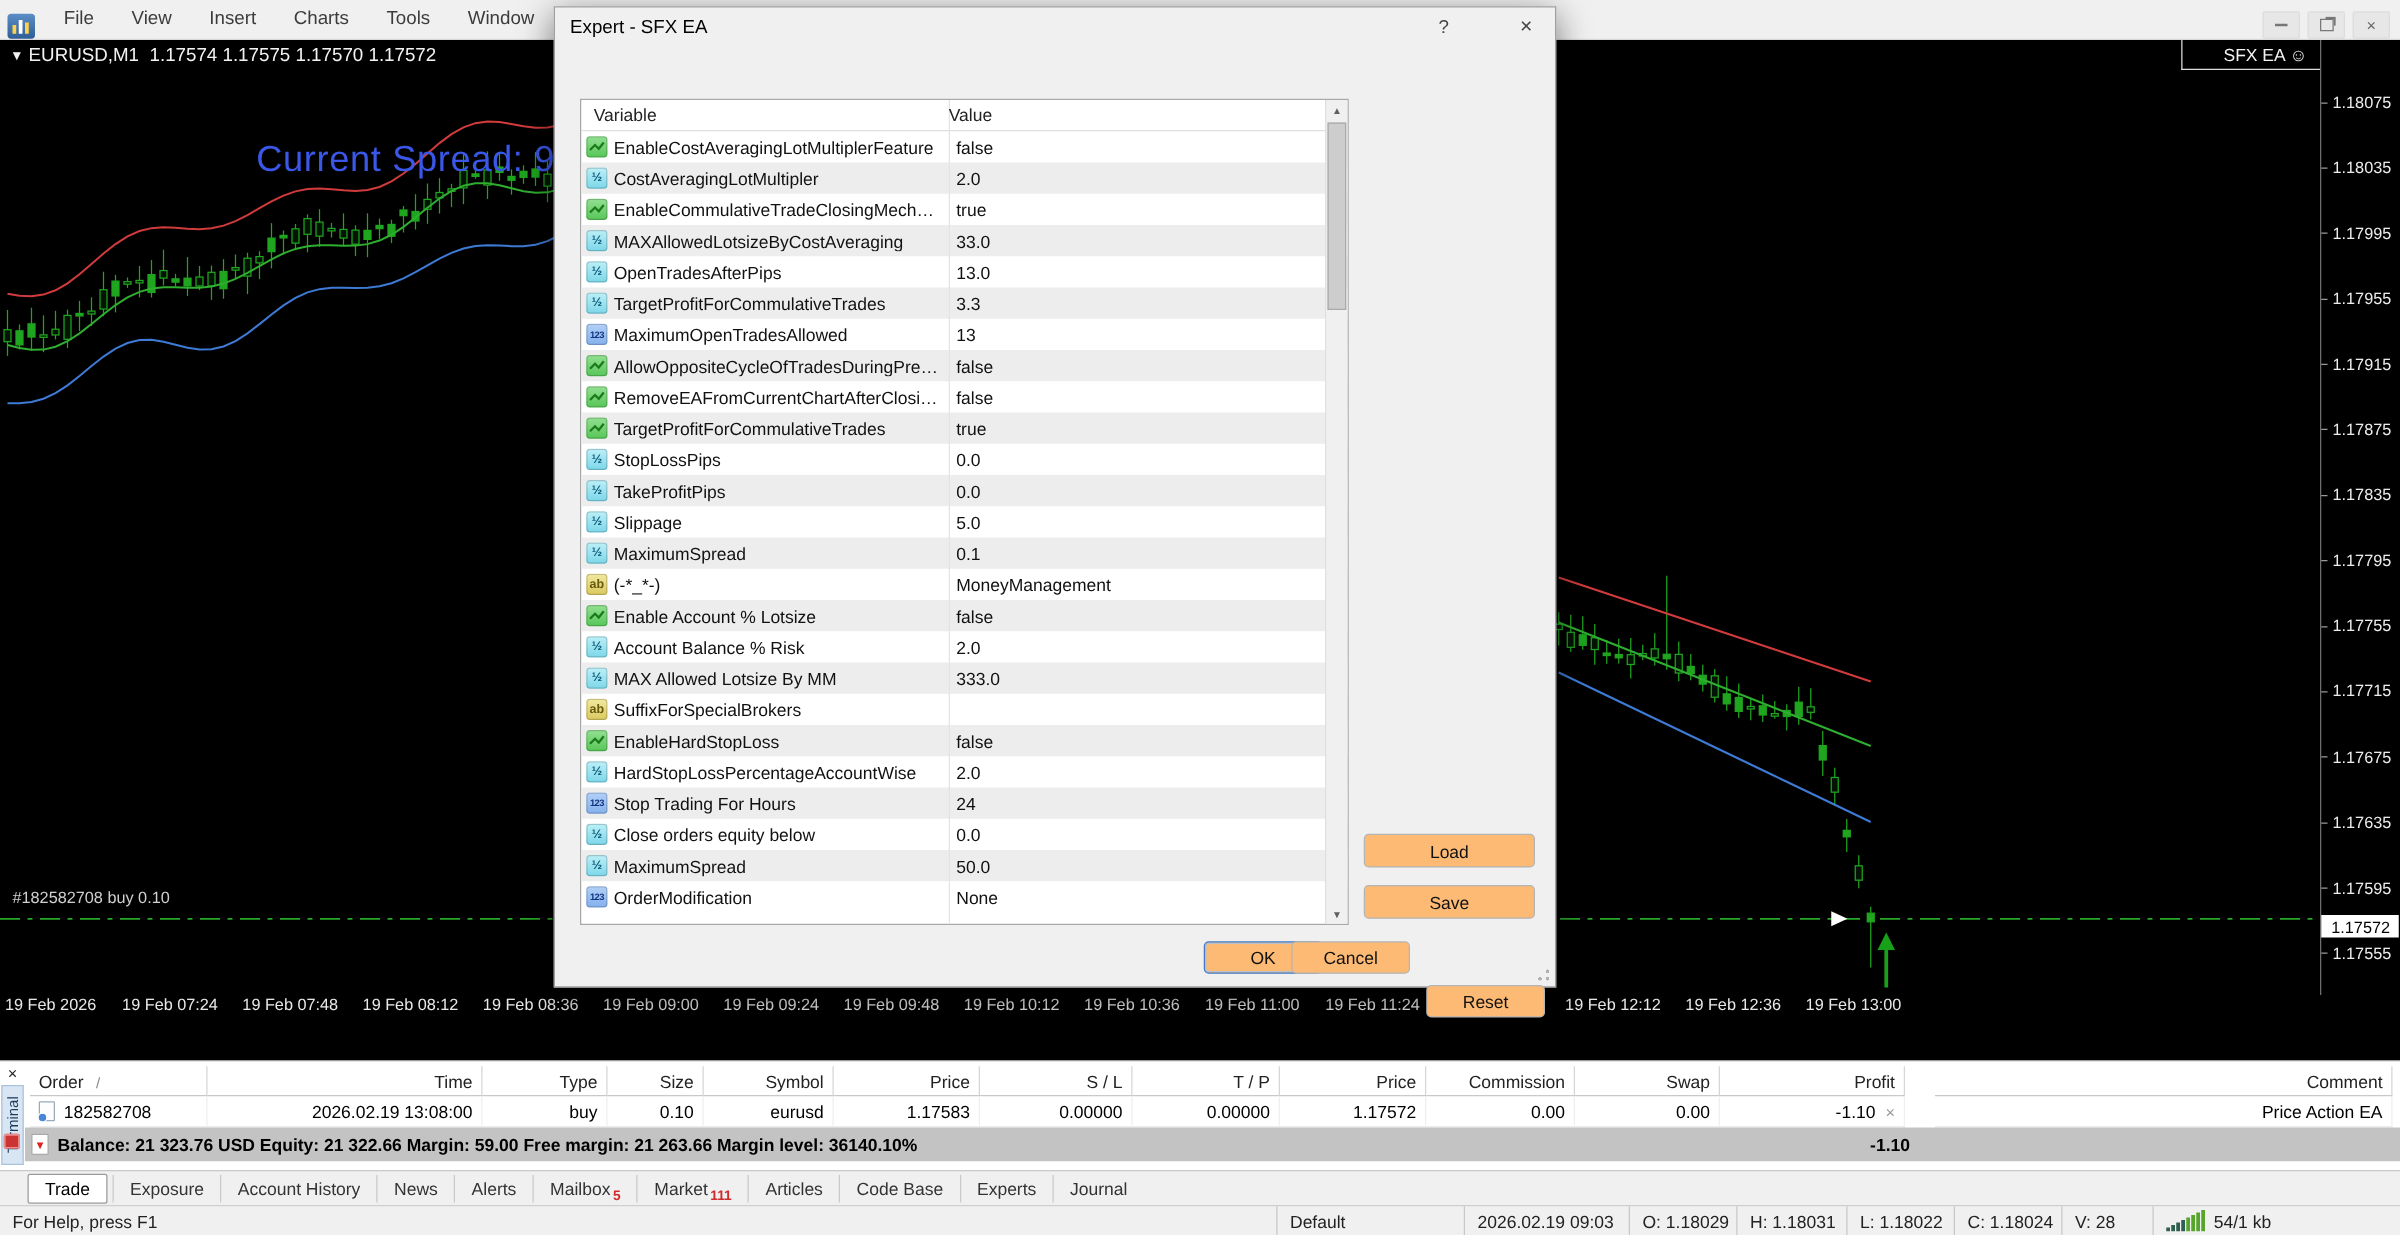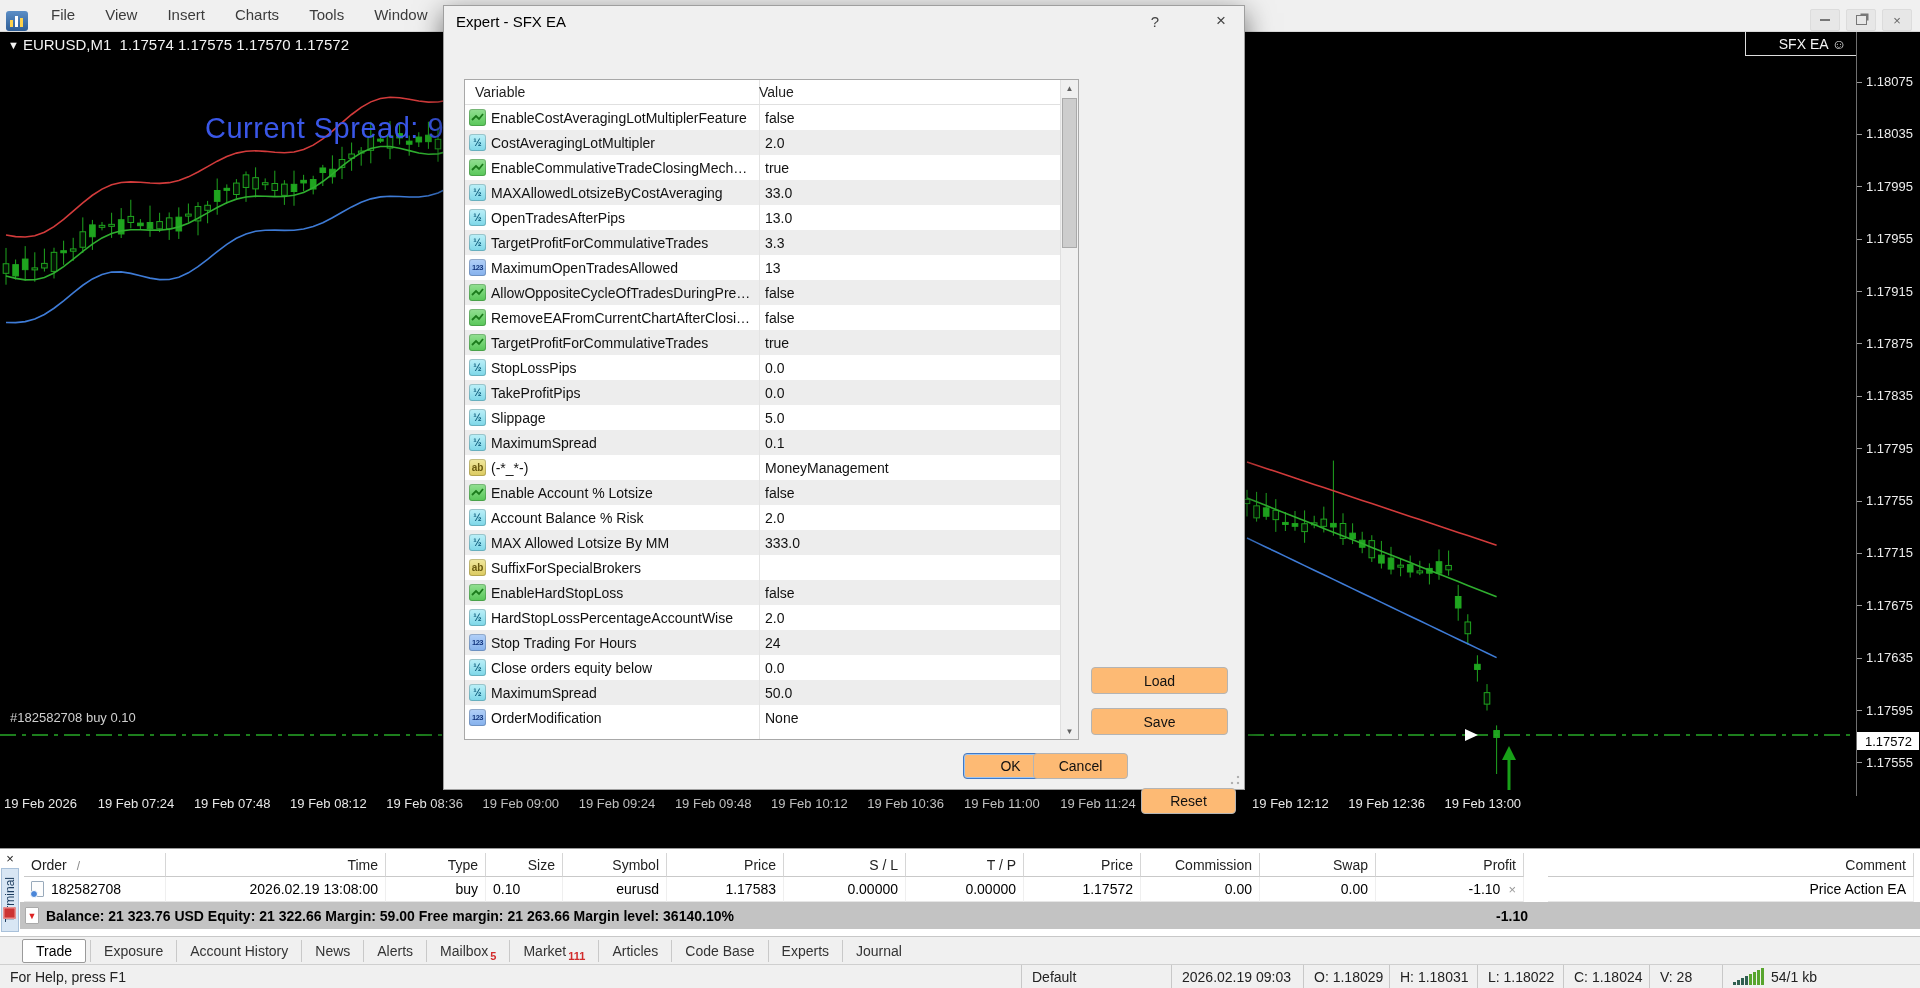--- a/index.html
+++ b/index.html
@@ -565,21 +565,21 @@
         <div class="thead-cell" style="left: 1024px; width: 117px; text-align: right;">Price</div>
         <div class="thead-cell" style="left: 1141px; width: 119px; text-align: right;">Commission</div>
         <div class="thead-cell" style="left: 1260px; width: 116px; text-align: right;">Swap</div>
         <div class="thead-cell" style="left: 1376px; width: 148px; text-align: right;">Profit</div>
         <div class="thead-cell" style="left: 1548px; width: 366px; text-align: right;">Comment</div>
       </div>
     <div id="term-row">
         <div class="tcell" style="left: 24px; width: 142px; text-align: left;"><span class="order-icon"></span>182582708</div>
         <div class="tcell" style="left: 166px; width: 220px; text-align: right;">2026.02.19 13:08:00</div>
         <div class="tcell" style="left: 386px; width: 100px; text-align: right;">buy</div>
-        <div class="tcell" style="left: 486px; width: 77px; text-align: left;">0.10</div>
+        <div class="tcell" style="left: 486px; width: 77px; text-align: right;">0.10</div>
         <div class="tcell" style="left: 563px; width: 104px; text-align: right;">eurusd</div>
         <div class="tcell" style="left: 667px; width: 117px; text-align: right;">1.17583</div>
         <div class="tcell" style="left: 784px; width: 122px; text-align: right;">0.00000</div>
         <div class="tcell" style="left: 906px; width: 118px; text-align: right;">0.00000</div>
         <div class="tcell" style="left: 1024px; width: 117px; text-align: right;">1.17572</div>
         <div class="tcell" style="left: 1141px; width: 119px; text-align: right;">0.00</div>
         <div class="tcell" style="left: 1260px; width: 116px; text-align: right;">0.00</div>
         <div class="tcell" style="left: 1376px; width: 148px; text-align: right;">-1.10<span class="close-x">×</span></div>
         <div class="tcell" style="left: 1548px; width: 366px; text-align: right;">Price Action EA</div>
       </div>

